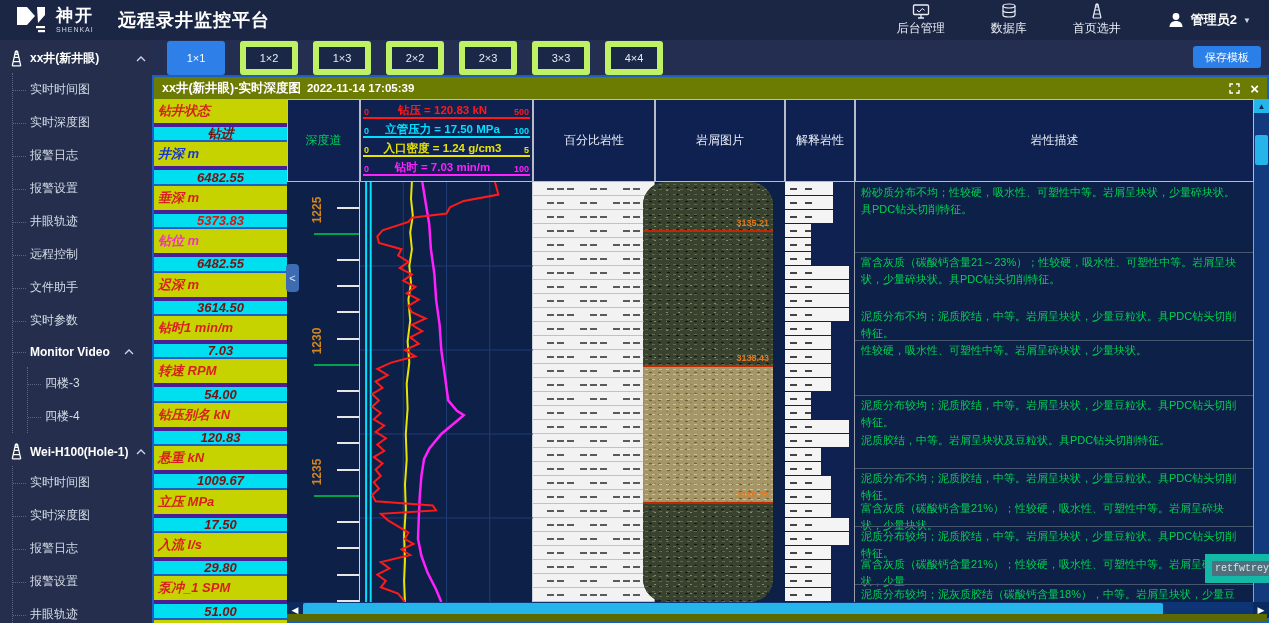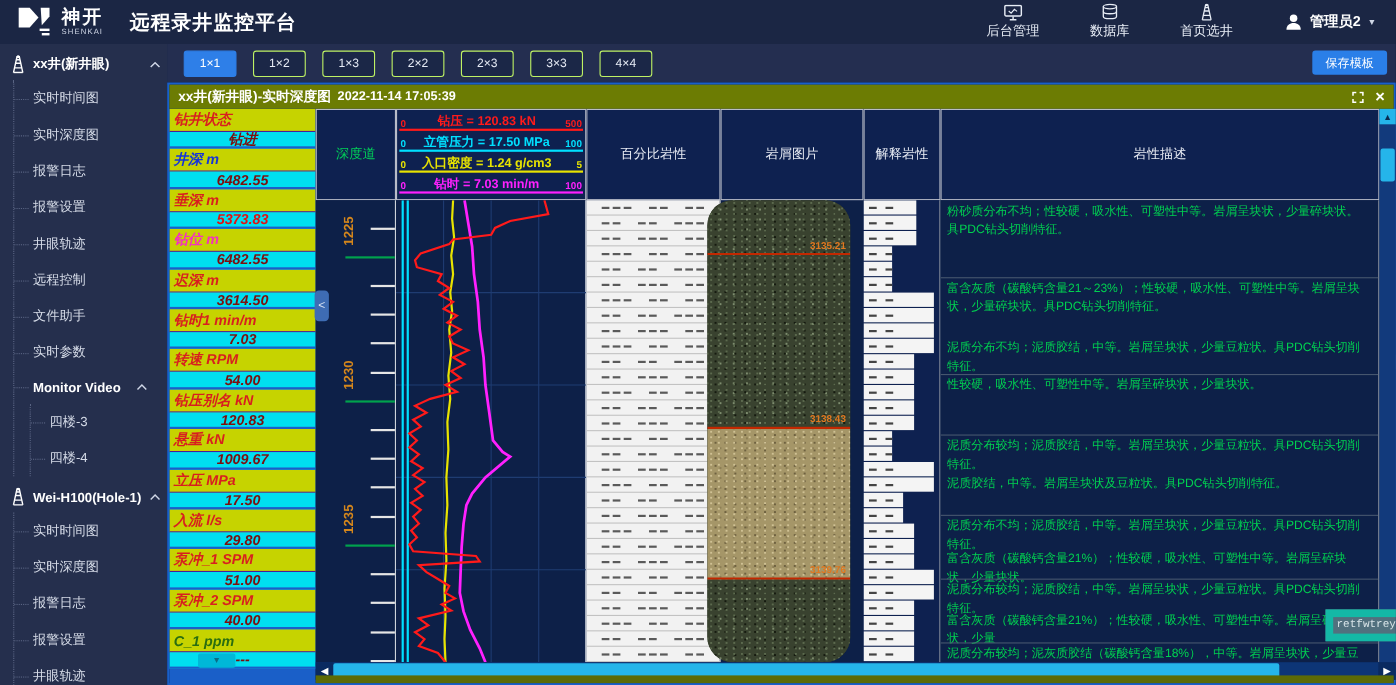--- a/index.html
+++ b/index.html
@@ -23,34 +23,34 @@
   .well-h{display:flex;align-items:center;gap:5px;padding:10px 6px 6px 8px;color:#fff;font-size:12px;font-weight:bold;cursor:pointer;}
   .well-h .wname{flex:1;white-space:nowrap;overflow:hidden;}
   .tree{margin-left:12px;border-left:1px dotted #5a6584;}
   .titem{position:relative;padding:8px 2px 8px 17px;color:#d6dce8;font-size:12px;cursor:pointer;white-space:nowrap;}
   .titem::before{content:"";position:absolute;left:0;top:50%;width:13px;border-top:1px dotted #5a6584;}
   .titem.bold{color:#fff;font-weight:bold;display:flex;align-items:center;gap:14px;}
   .tree2{margin-left:14px;border-left:1px dotted #5a6584;}
   .sb-handle{position:absolute;right:0;top:322px;width:0;height:0;border-top:7px solid transparent;border-bottom:7px solid transparent;border-right:8px solid #fff;cursor:pointer;}
   
   .tb{position:absolute;left:152px;top:40px;width:1117px;height:35px;background:#242e50;display:flex;align-items:center;gap:15px;padding-left:15px;box-sizing:border-box;}
-  .lay-btn{min-width:46px;height:22px;background:#1b2747;border:1px solid #bef264;border-radius:3px;color:#e6ebf5;font-size:11px;display:flex;align-items:center;justify-content:center;cursor:pointer;}
+  .lay-btn{min-width:46px;height:22px;background:#1b2747;border:6px solid #bef264;border-radius:3px;color:#e6ebf5;font-size:11px;display:flex;align-items:center;justify-content:center;cursor:pointer;}
   .lay-btn.active{background:#2e7fe8;border-color:#2e7fe8;color:#fff;}
   .save-btn{position:absolute;right:8px;top:6px;height:22px;padding:0 12px;background:#2a7fe8;border-radius:3px;color:#fff;font-size:11px;display:flex;align-items:center;cursor:pointer;}
   
   .win{position:absolute;left:152px;top:75px;width:1117px;height:548px;border:2px solid #1a5fc8;box-sizing:border-box;background:#0d2048;}
   .win-title{position:absolute;left:0;top:0;width:100%;height:22px;background:#6c7c03;color:#fff;display:flex;align-items:center;padding:0 8px;box-sizing:border-box;font-size:12.5px;gap:6px;}
   .wt-main{font-weight:bold;}
   .wt-time{font-weight:bold;font-size:11.5px;}
   .wt-icons{margin-left:auto;display:flex;align-items:center;gap:10px;}
   .wt-icons .ic{color:#fff;cursor:pointer;display:flex;}
   .wt-close{font-size:15px;font-weight:bold;line-height:1;cursor:pointer;color:#fff;}
   
   .pp{position:absolute;left:0;top:22px;width:133px;height:524px;background:#1a5fc8;overflow:hidden;}
-  .prow-l{background:#c6d300;height:21px;display:flex;align-items:center;padding:0 4px;font-size:13px;font-weight:bold;font-style:italic;border-bottom:1px solid #4c1d95;box-sizing:border-box;white-space:nowrap;}
+  .prow-l{background:#c6d300;height:21px;display:flex;align-items:center;padding:12px 4px;font-size:13px;font-weight:bold;font-style:italic;border-bottom:4px solid #4c1d95;box-sizing:border-box;white-space:nowrap;}
   .prow-v{background:#00dff0;height:15.4px;display:flex;align-items:center;justify-content:center;font-size:13px;font-weight:bold;font-style:italic;color:#7c0f0f;border-bottom:2px solid #1a5fc8;box-sizing:border-box;position:relative;}
   .pv-drop{position:absolute;left:26px;top:1px;width:34px;height:13px;background:#00b8d8;border-radius:2px;color:#0b6c86;font-size:8px;display:flex;align-items:center;justify-content:center;cursor:pointer;}
   
   .chart{position:absolute;left:133px;top:22px;right:0;bottom:0;}
   .col{position:absolute;top:0;box-sizing:border-box;}
   .hcell{position:absolute;top:0;height:83px;background:#0e2150;border:1px solid #b8bcc8;box-sizing:border-box;color:#e8ecf4;font-size:12px;display:flex;align-items:center;justify-content:center;}
   .hcell.depth{color:#00d058;}
   .legend{flex-direction:column;justify-content:space-evenly;align-items:stretch;padding:2px 2px;}
   .leg-row{position:relative;height:18px;}
   .leg-line{position:absolute;left:0;right:0;bottom:2px;height:2px;}
@@ -780,21 +780,21 @@
               <div class="dash"></div>
               <div class="dash"></div>
             </div>
           </div>
         </div>
         <div class="plot col photos" style="left: 356px; width: 130px; top: 83px; height: 420px; border-radius: 23px;">
           <div class="ph-sec ph-dark" style="height: 50px;">
             <div class="ph-line"></div>
             <div class="ph-lab">3135.21</div>
           </div>
-          <div class="ph-sec ph-dark" style="height: 158px;">
+          <div class="ph-sec ph-dark" style="height: 135px;">
             <div class="ph-line"></div>
             <div class="ph-lab">3138.43</div>
           </div>
           <div class="ph-sec ph-tan" style="height: 137px;">
             <div class="ph-line"></div>
             <div class="ph-lab">3139.76</div>
           </div>
           <div class="ph-sec ph-dark" style="height: 98px;"></div>
         </div>
         <div class="plot col lith" style="left: 498px; width: 70px; top: 83px; height: 420px;">

